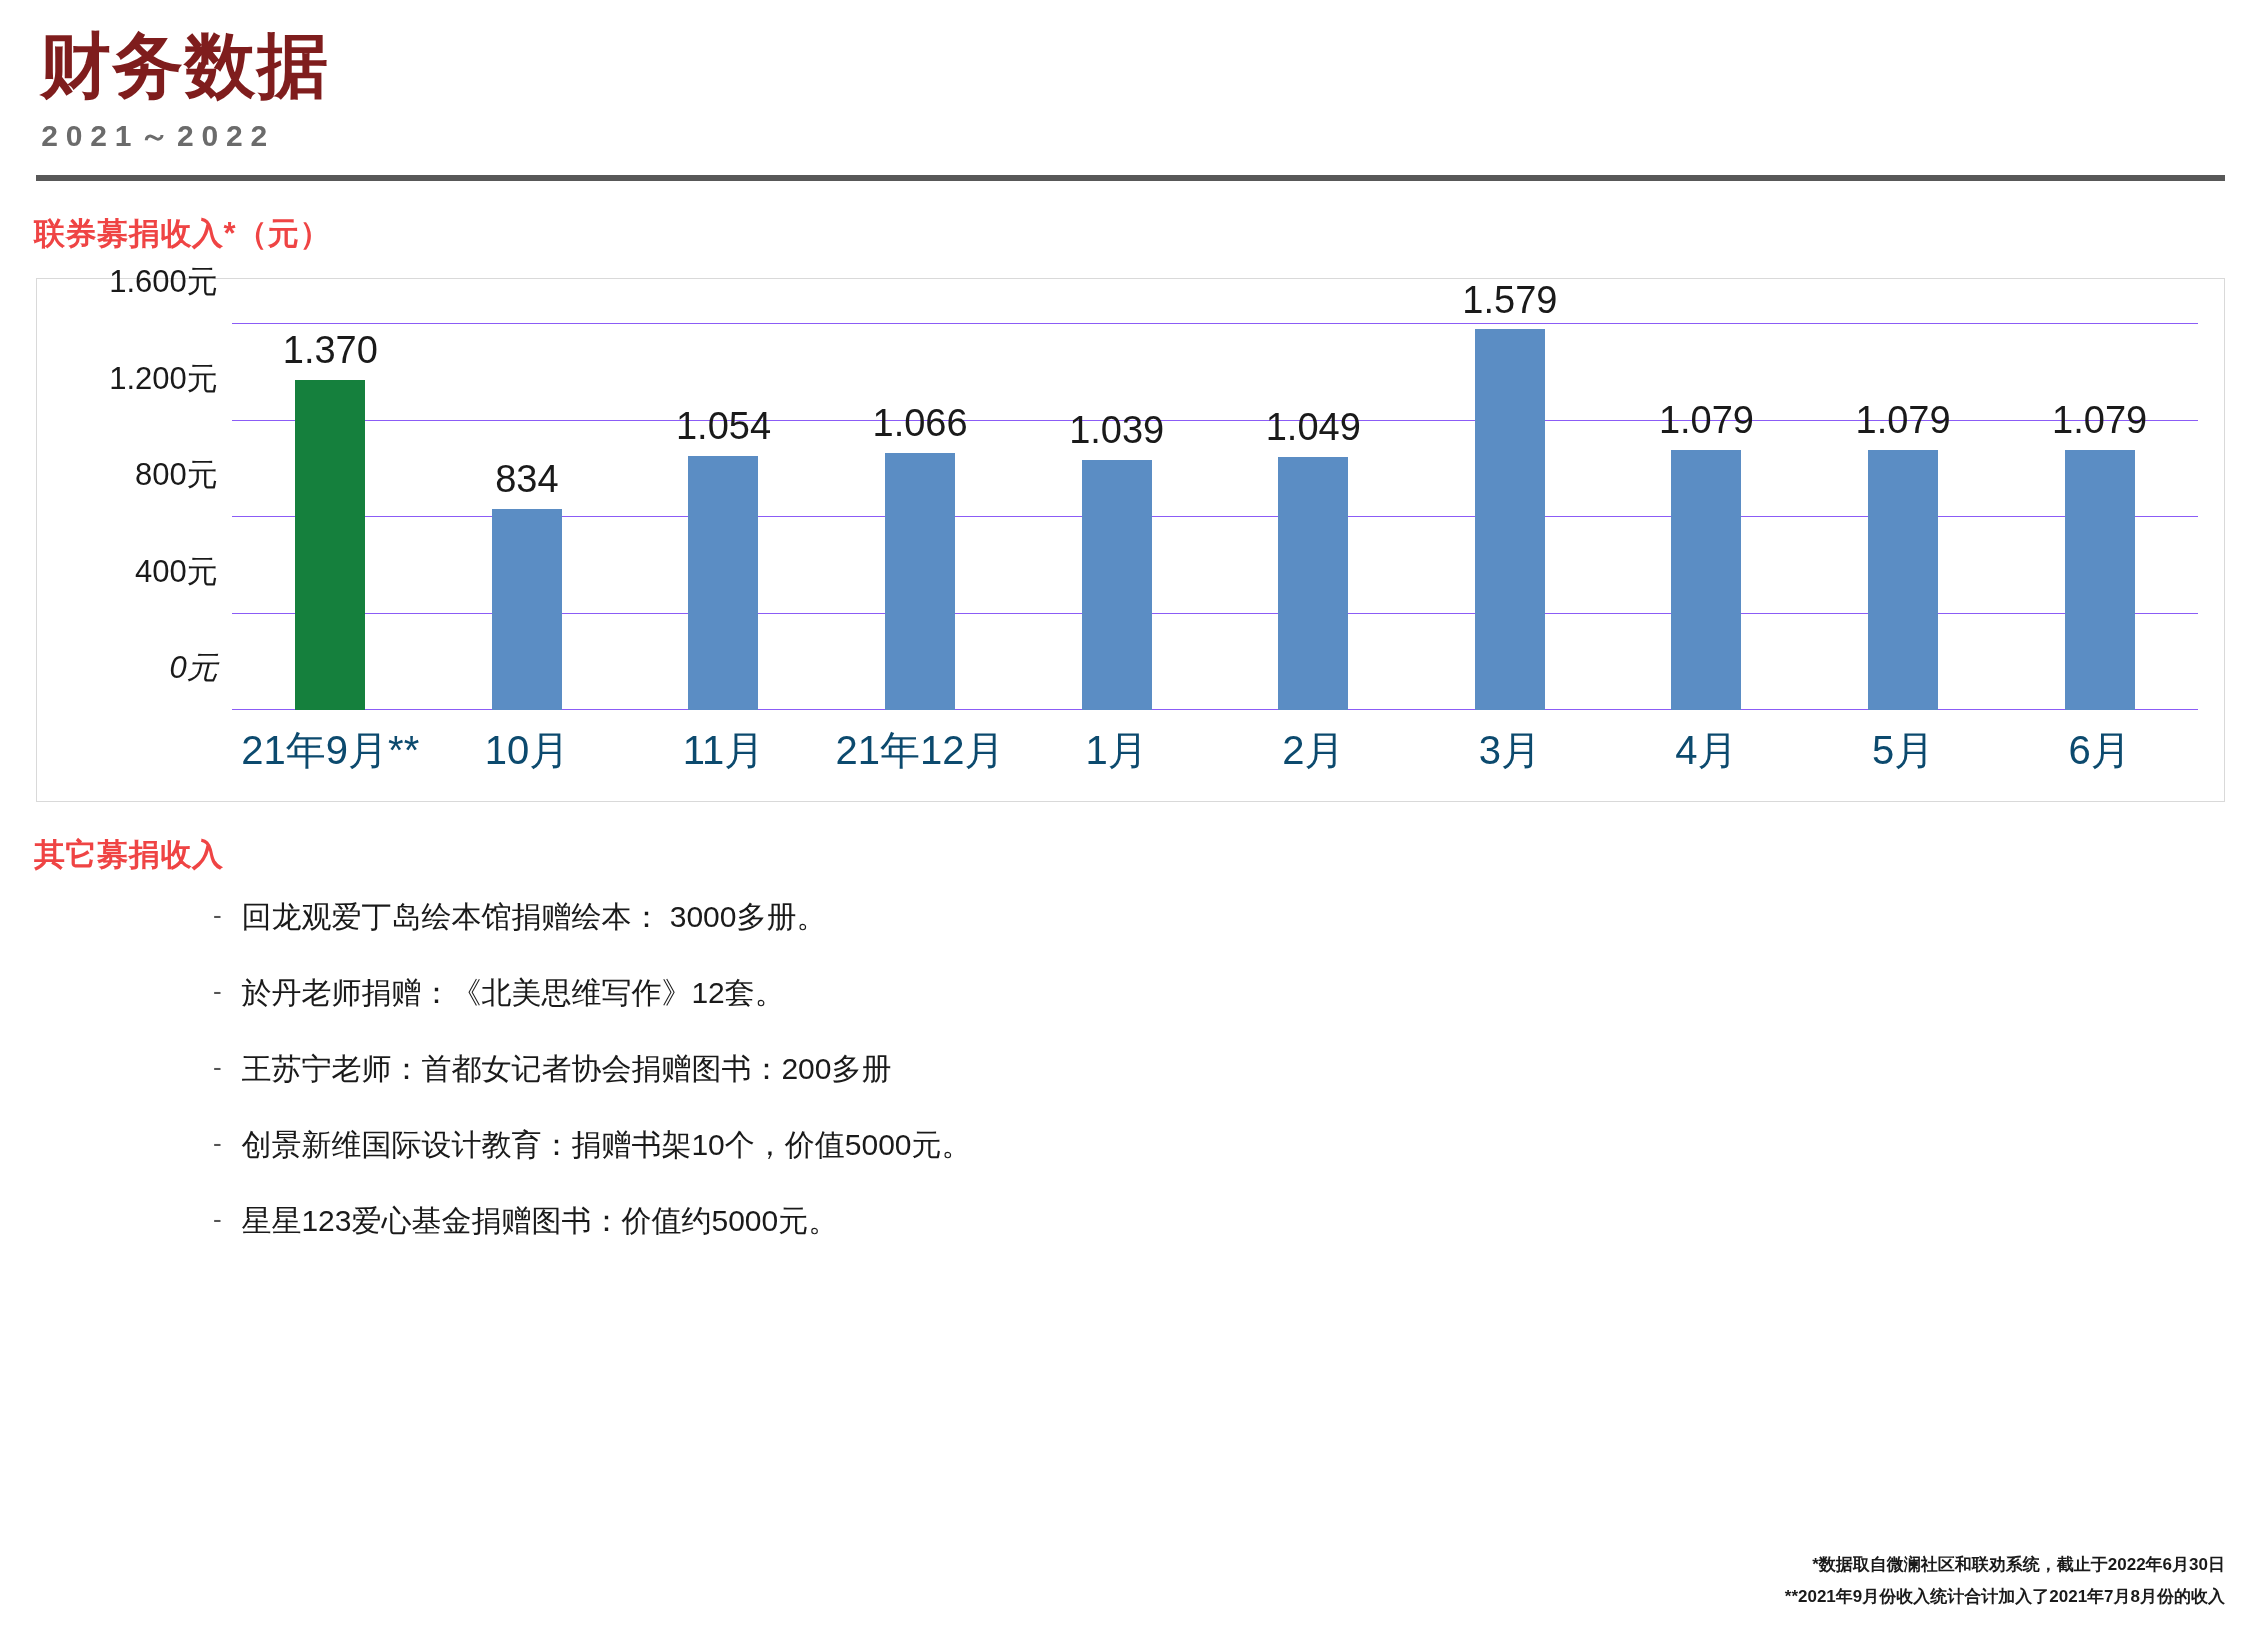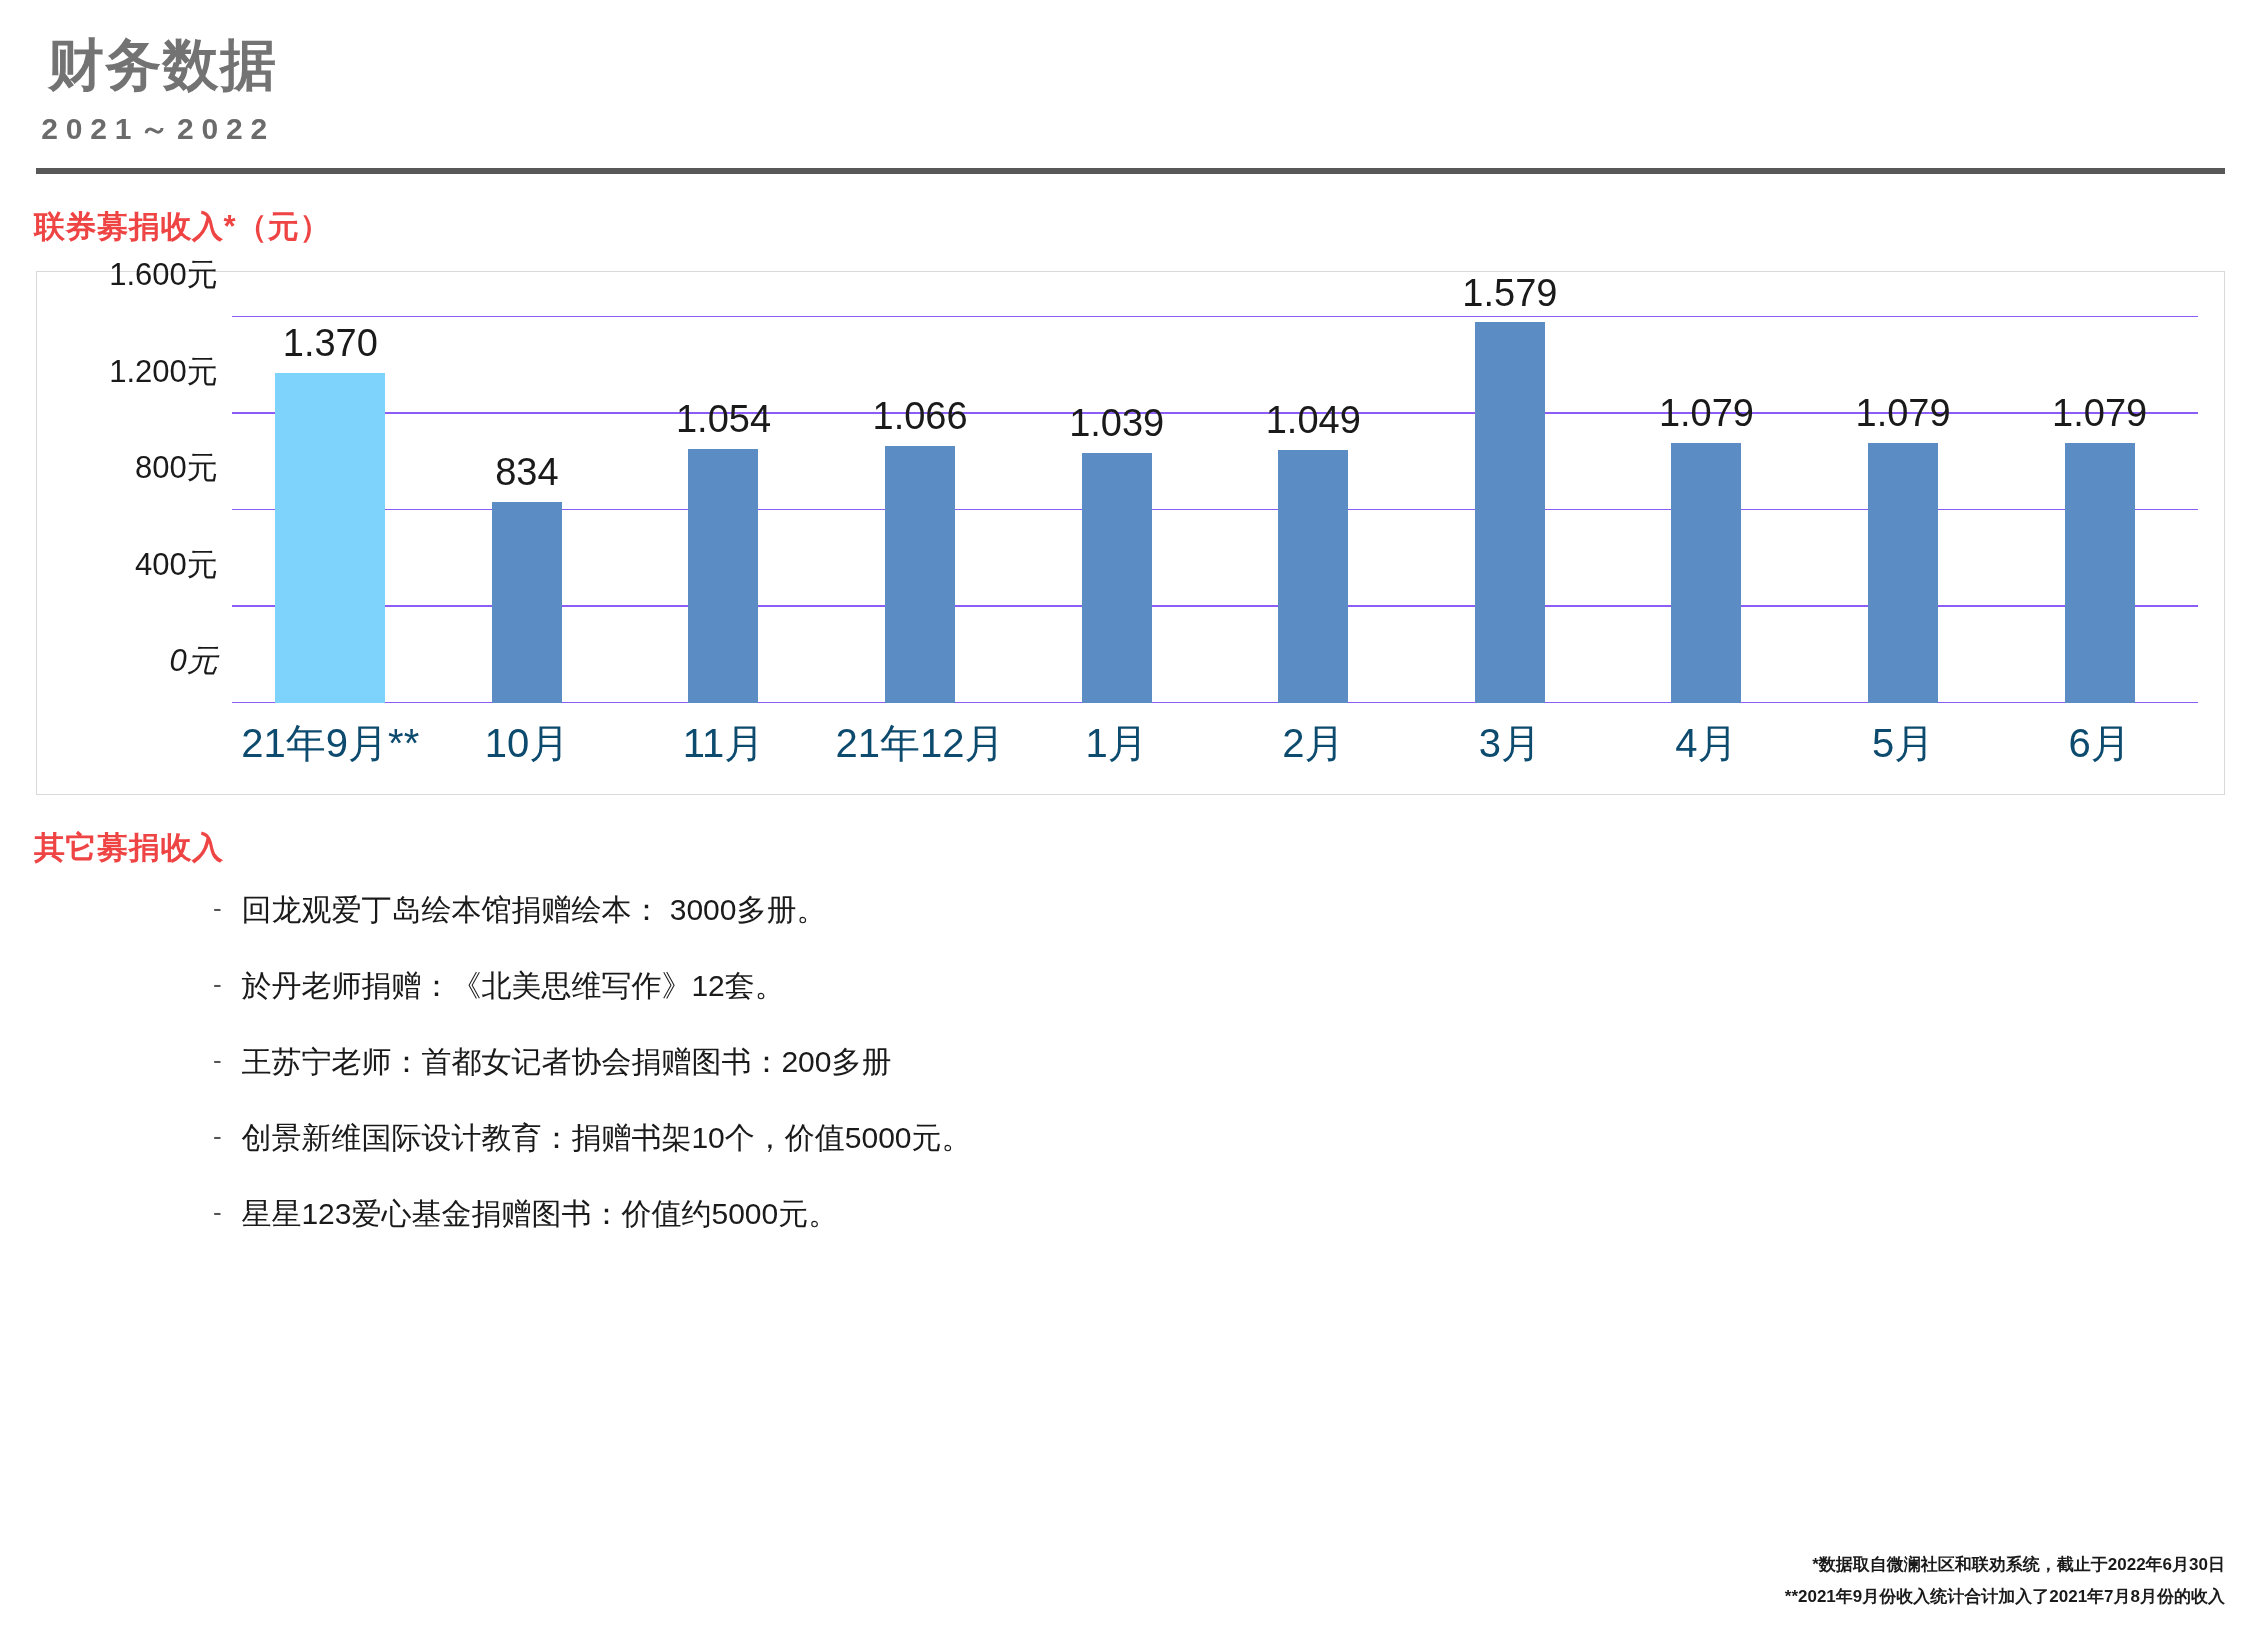--- a/index.html
+++ b/index.html
@@ -14,26 +14,26 @@
     color: #000000;
     position: relative;
     overflow: hidden;
   }
 
   
   .page-header {
     padding: 22px 0 0 36px;
   }
   .page-title {
-    font-size: 56px;
-    font-weight: 700;
-    color: #737373;
+    font-size: 71px;
+    font-weight: 700;
+    color: #7f1d1d;
     letter-spacing: 1.3px;
     line-height: 1.12;
-    margin: 12px;
+    margin: 4px;
   }
   .page-subtitle {
     font-size: 30px;
     font-weight: 700;
     color: #6b6b6b;
     letter-spacing: 7.8px;
     margin: 10.3px 0 0 5.2px;
   }
   .header-rule {
     margin: 18px 36px 0 36px;
@@ -190,21 +190,21 @@
         </div>
         <div class="gridline" style="bottom: 75%;">
           <div class="axis-label" style="bottom: 0px;">1.200元</div>
         </div>
         <div class="gridline" style="bottom: 100%;">
           <div class="axis-label" style="bottom: 0px;">1.600元</div>
         </div>
       </div>
     <div class="bars" id="bars">
         <div class="bar-slot">
-          <div class="bar" style="height: 85.625%; background: #7dd3fc; padding-left: 40px;">
+          <div class="bar" style="height: 85.625%; background: #15803d;">
             <div class="bar-value">1.370</div>
           </div>
         </div>
         <div class="bar-slot">
           <div class="bar" style="height: 52.125%; background: rgb(91, 141, 196);">
             <div class="bar-value">834</div>
           </div>
         </div>
         <div class="bar-slot">
           <div class="bar" style="height: 65.875%; background: rgb(91, 141, 196);">

